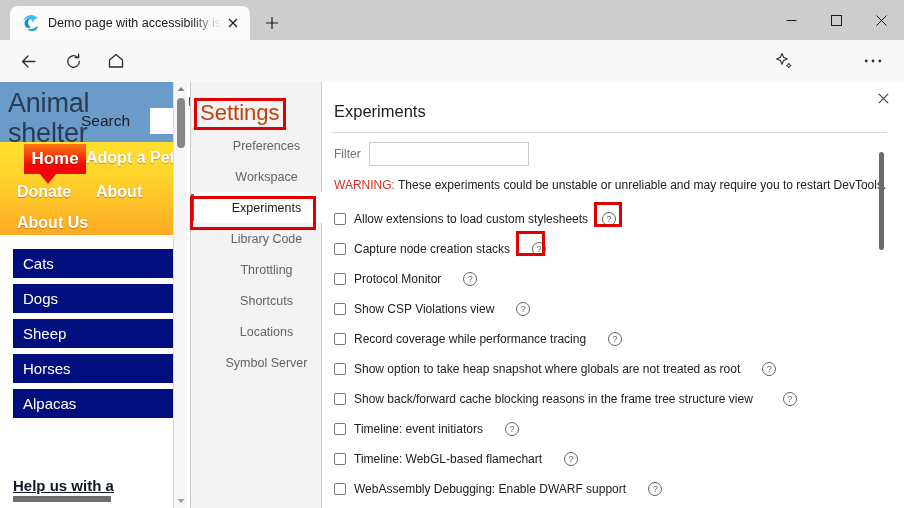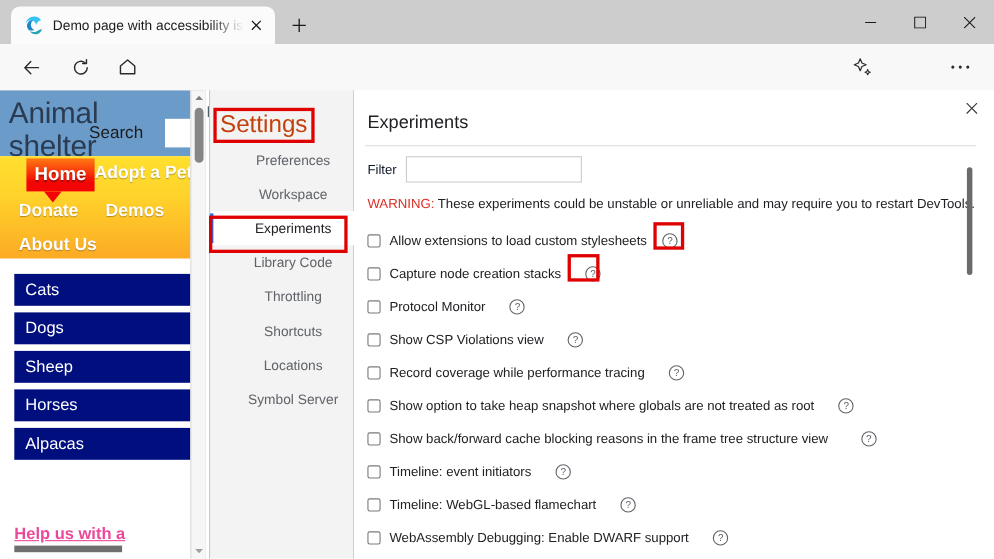--- a/index.html
+++ b/index.html
@@ -105,21 +105,21 @@
   .nl-about { left:17px; top:72px; }
 
   .cat-list { padding:14px 8px 0 13px; }
   .cat-item {
     background:#000e7e; color:#ffffff; font-size:15px;
     height:29px; display:flex; align-items:center; padding-left:10px;
     margin-bottom:6px; width:164px;
   }
   .help-text {
     position:absolute; left:13px; top:477px; font-size:15px; font-weight:bold;
-    color:#ec4899; text-decoration:underline; white-space:nowrap;
+    color:#0f172a; text-decoration:underline; white-space:nowrap;
   }
   .help-bar {
     position:absolute; left:13px; top:496px; width:98px; height:6px; background:#6f6f6f;
   }
 
   
   .page-scroll {
     position:absolute; left:173px; top:82px; width:14px; height:426px;
     background:#f6f6f6; border-left:1px solid #dcdcdc;
   }
@@ -155,21 +155,21 @@
     display:flex; align-items:center; justify-content:center; color:#3c4043; font-size:13px;
   }
   .dt-heading {
     position:absolute; left:12px; top:20px; font-size:16.5px; color:#202124;
   }
   .dt-rule { position:absolute; left:10px; top:50px; width:555px; height:1px; background:#dadce0; }
 
   .dt-filter-row {
     position:absolute; left:12px; top:60px; display:flex; align-items:center;
   }
-  .dt-filter-label { font-size:12px; color:#0f172a; margin-right:8px; }
+  .dt-filter-label { font-size:12px; color:#737373; margin-right:8px; }
   .dt-filter-input {
     width:160px; height:24px; border:1px solid #c9ccd0; background:#ffffff;
     font-family:"Liberation Sans", sans-serif; font-size:12px; padding:0 6px; color:#202124;
   }
   .dt-warning {
     position:absolute; left:12px; top:96px; font-size:12px; color:#202124; white-space:nowrap;
   }
   .dt-warning b { color:#d93025; font-weight:normal; }
 
   .dt-exp-list { position:absolute; left:12px; top:122px; width:552px; }
@@ -317,21 +317,21 @@
       <div class="shelter-title">Animal shelter</div>
       <div class="shelter-search-label">Search</div>
       <input class="shelter-search-input" value="" style="">
     </div>
 
     <div class="shelter-nav">
       <div class="nav-home">Home</div>
       <div class="nav-home-arrow"></div>
       <div class="nav-link nl-adopt">Adopt a Pet</div>
       <div class="nav-link nl-donate">Donate</div>
-      <div class="nav-link nl-jobs">Demos</div>
+      <div class="nav-link nl-jobs">About</div>
       <div class="nav-link nl-about">About Us</div>
     </div>
 
     <div class="cat-list">
       <div class="cat-item">Cats</div>
       <div class="cat-item">Dogs</div>
       <div class="cat-item">Sheep</div>
       <div class="cat-item">Horses</div>
       <div class="cat-item">Alpacas</div>
     </div>

